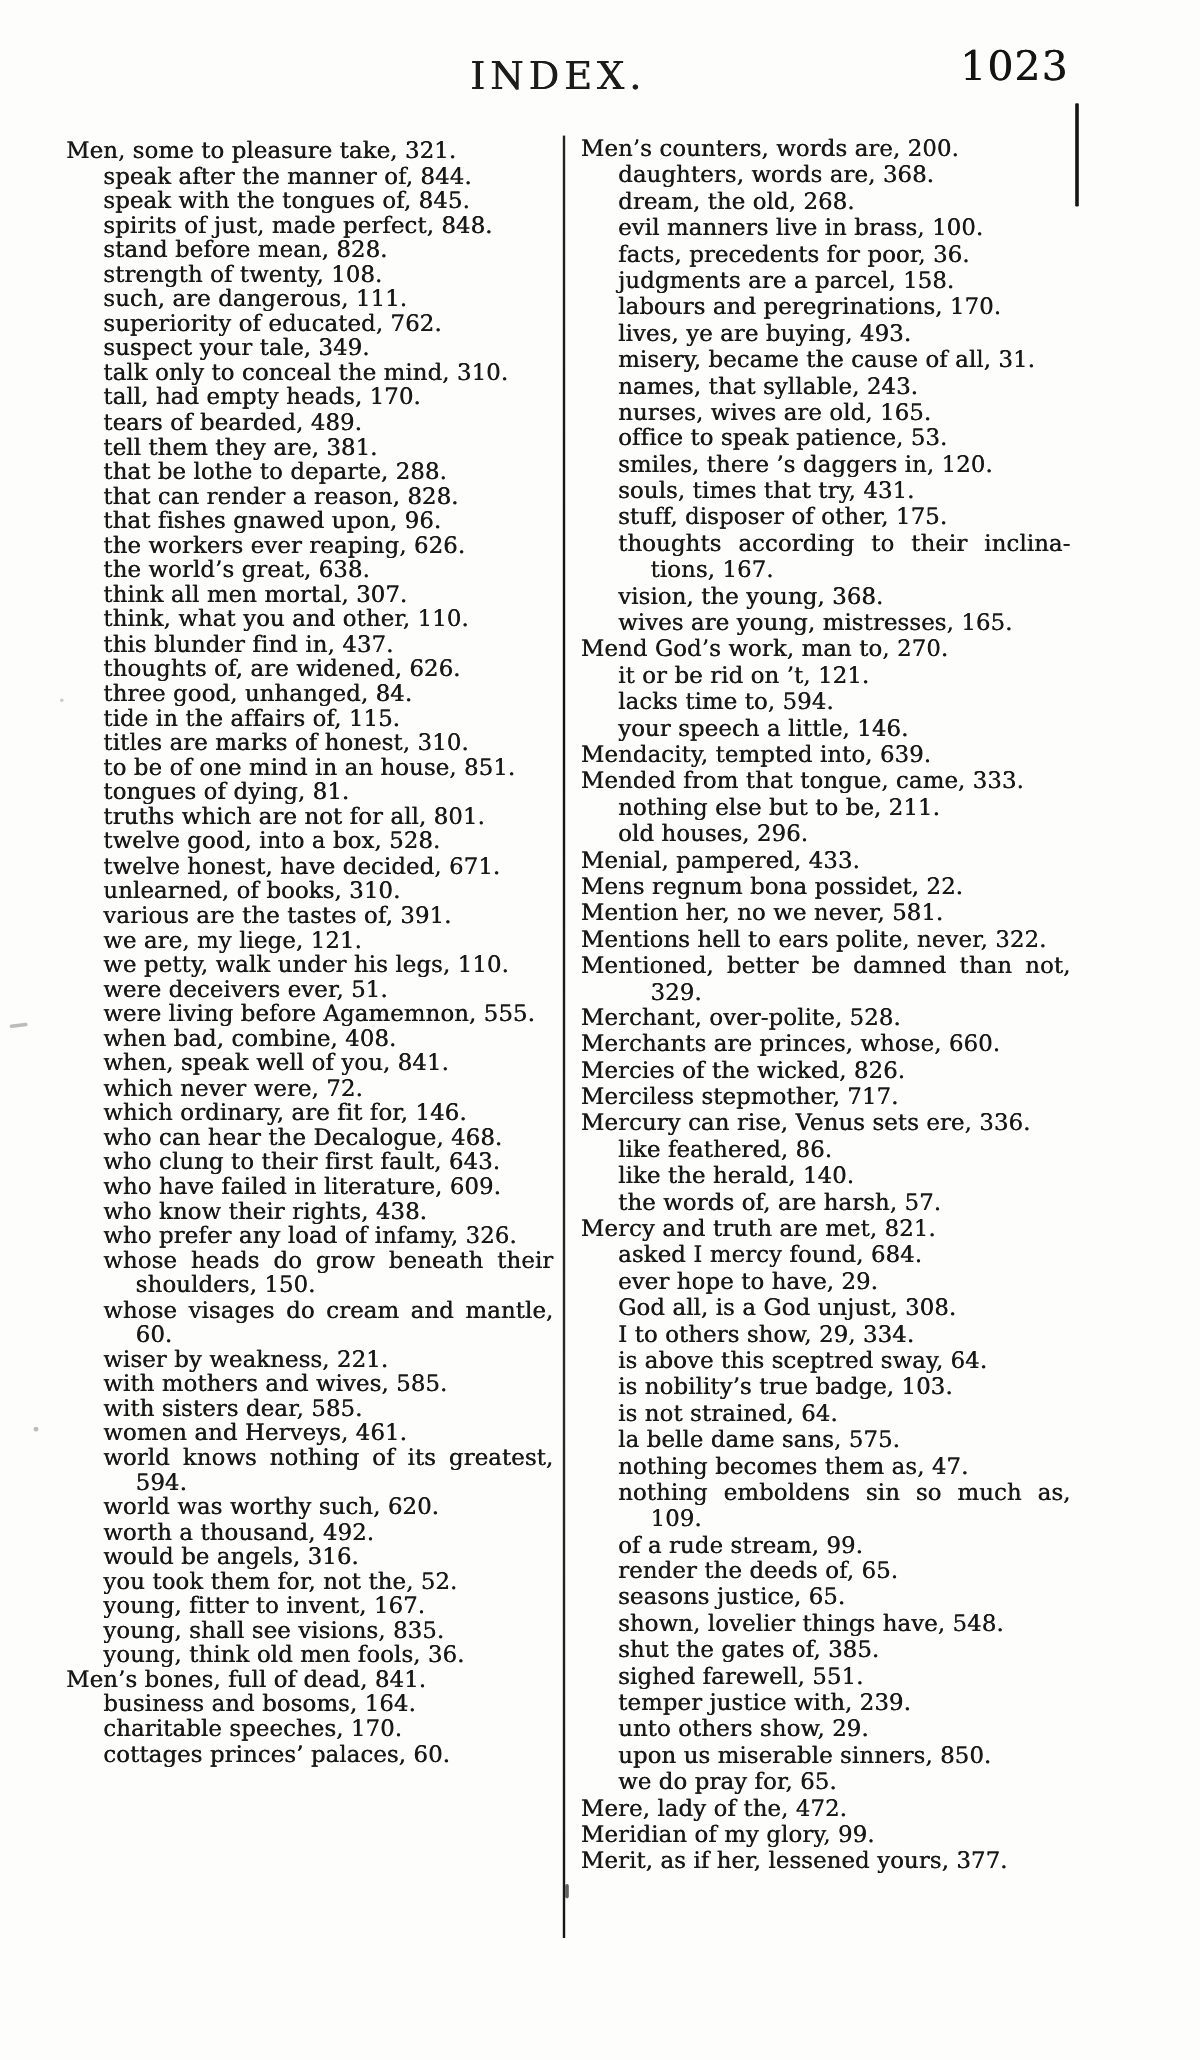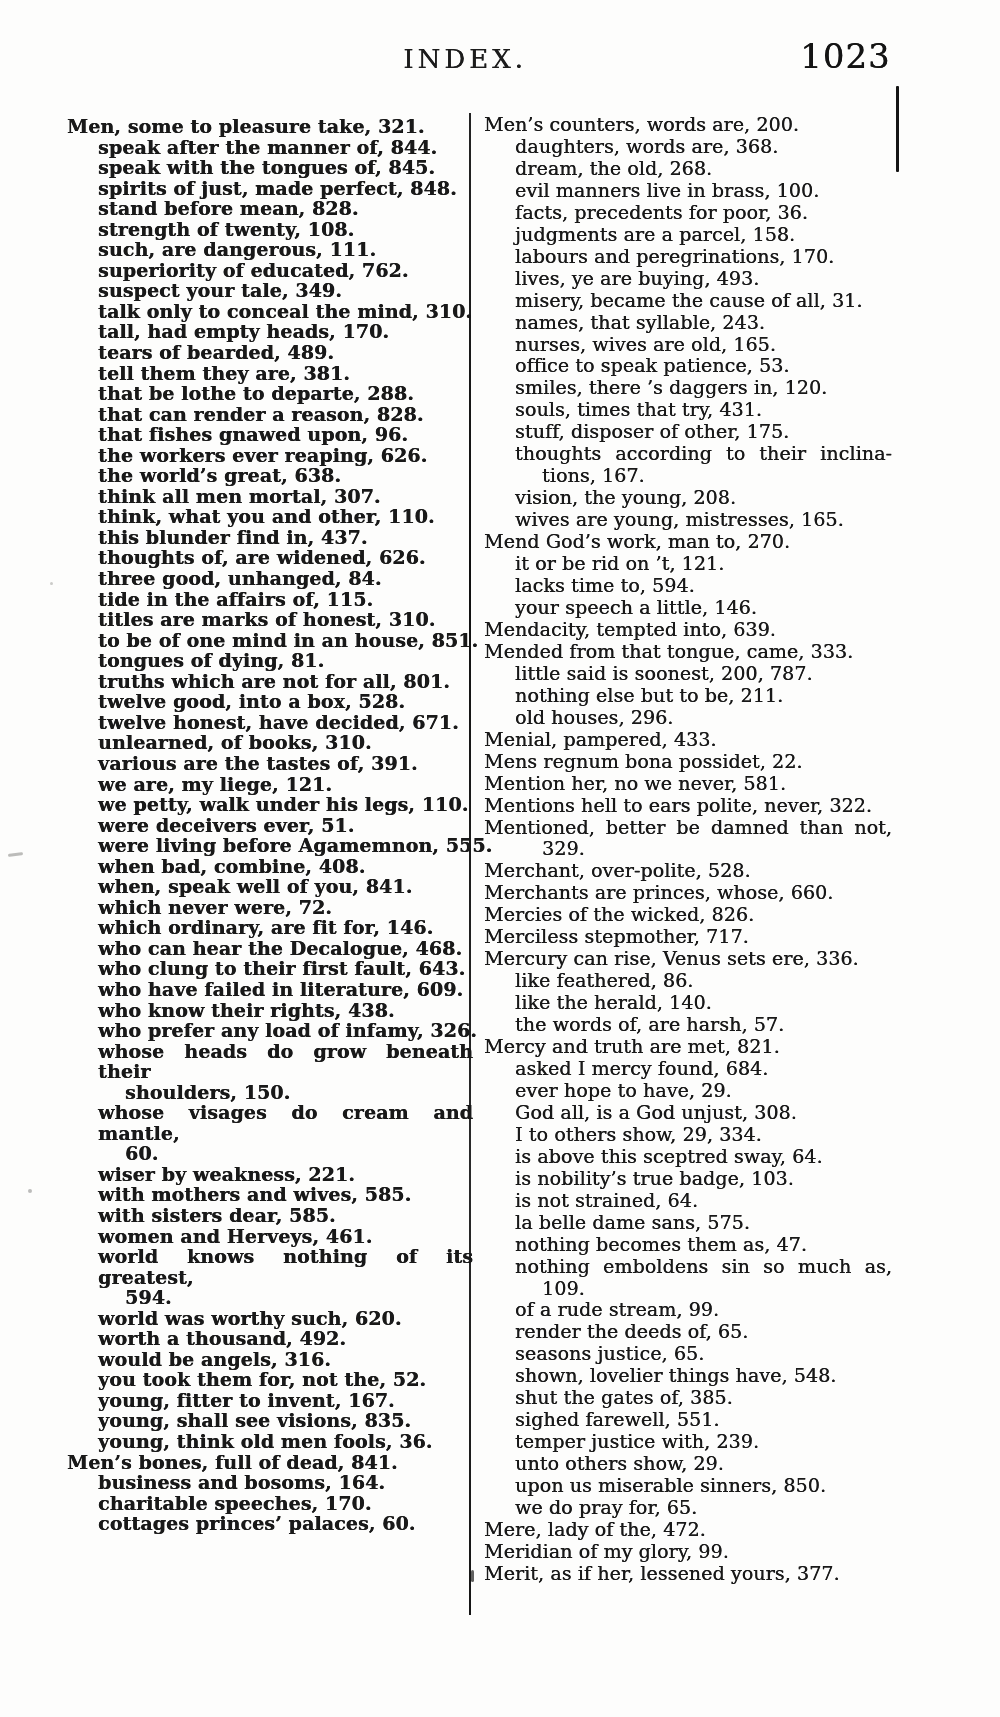--- a/index.html
+++ b/index.html
@@ -8,38 +8,38 @@
     background:#fdfdfc;
     font-family:"DejaVu Serif", serif;
     color:#191919;
     position:relative;
     overflow:hidden;
   }
   .page{position:absolute;inset:0;}
   .page-title{
     position:absolute;top:44px;left:0;width:930px;
     text-align:center;
-    font-size:26px;letter-spacing:4px;
+    font-size:32px;letter-spacing:4px;
     color:#1c1c1c;
     text-shadow:0.4px 0 currentColor;
   }
   .page-number{
     position:absolute;top:36px;left:800px;width:90px;
     font-size:34px;letter-spacing:1px;
     color:#141414;
     text-shadow:0.4px 0 currentColor;
   }
   .col{
     position:absolute;
     font-size:19px;
     letter-spacing:0.1px;
     text-shadow:0.35px 0 currentColor;
     white-space:nowrap;
   }
-  .col-left{left:67px;top:116px;width:406px;line-height:20.55px;font-weight:bold;}
+  .col-left{left:55px;top:116px;width:406px;line-height:20.55px;}
   .col-right{left:484px;top:114px;width:408px;line-height:21.95px;}
   .line{white-space:nowrap;}
   .line.i0{padding-left:0;}
   .line.i1{padding-left:31px;}
   .line.i2{padding-left:58px;}
   .line.j{white-space:normal;text-align:justify;text-align-last:justify;}
   .divider{
     position:absolute;left:469px;top:113px;width:2px;height:1502px;
     background:linear-gradient(#242424,#101010 30%,#2a2a2a 70%,#151515);
   }
@@ -139,29 +139,28 @@
       <div class="line i1">lives, ye are buying, 493.</div>
       <div class="line i1">misery, became the cause of all, 31.</div>
       <div class="line i1">names, that syllable, 243.</div>
       <div class="line i1">nurses, wives are old, 165.</div>
       <div class="line i1">office to speak patience, 53.</div>
       <div class="line i1">smiles, there ’s daggers in, 120.</div>
       <div class="line i1">souls, times that try, 431.</div>
       <div class="line i1">stuff, disposer of other, 175.</div>
       <div class="line i1 j">thoughts according to their inclina-</div>
       <div class="line i2">tions, 167.</div>
-      <div class="line i1">vision, the young, 208.</div>
+      <div class="line i1">vision, the young, 368.</div>
       <div class="line i1">wives are young, mistresses, 165.</div>
       <div class="line i0">Mend God’s work, man to, 270.</div>
       <div class="line i1">it or be rid on ’t, 121.</div>
       <div class="line i1">lacks time to, 594.</div>
       <div class="line i1">your speech a little, 146.</div>
       <div class="line i0">Mendacity, tempted into, 639.</div>
       <div class="line i0">Mended from that tongue, came, 333.</div>
-      <div class="line i1">little said is soonest, 200, 787.</div>
       <div class="line i1">nothing else but to be, 211.</div>
       <div class="line i1">old houses, 296.</div>
       <div class="line i0">Menial, pampered, 433.</div>
       <div class="line i0">Mens regnum bona possidet, 22.</div>
       <div class="line i0">Mention her, no we never, 581.</div>
       <div class="line i0">Mentions hell to ears polite, never, 322.</div>
       <div class="line i0 j">Mentioned, better be damned than not,</div>
       <div class="line i2">329.</div>
       <div class="line i0">Merchant, over-polite, 528.</div>
       <div class="line i0">Merchants are princes, whose, 660.</div>

